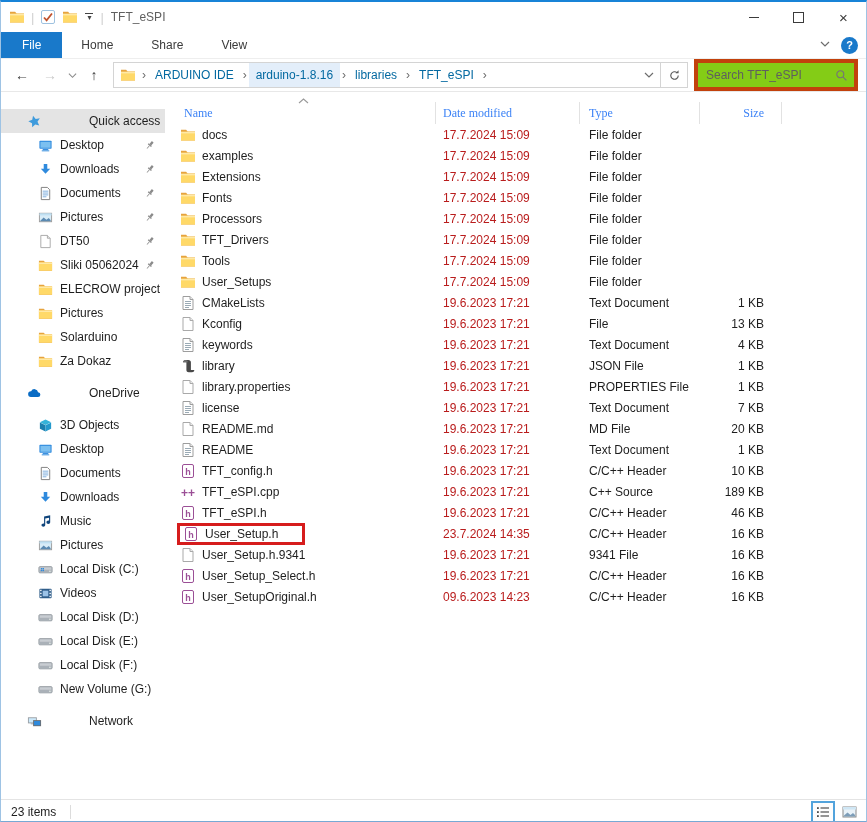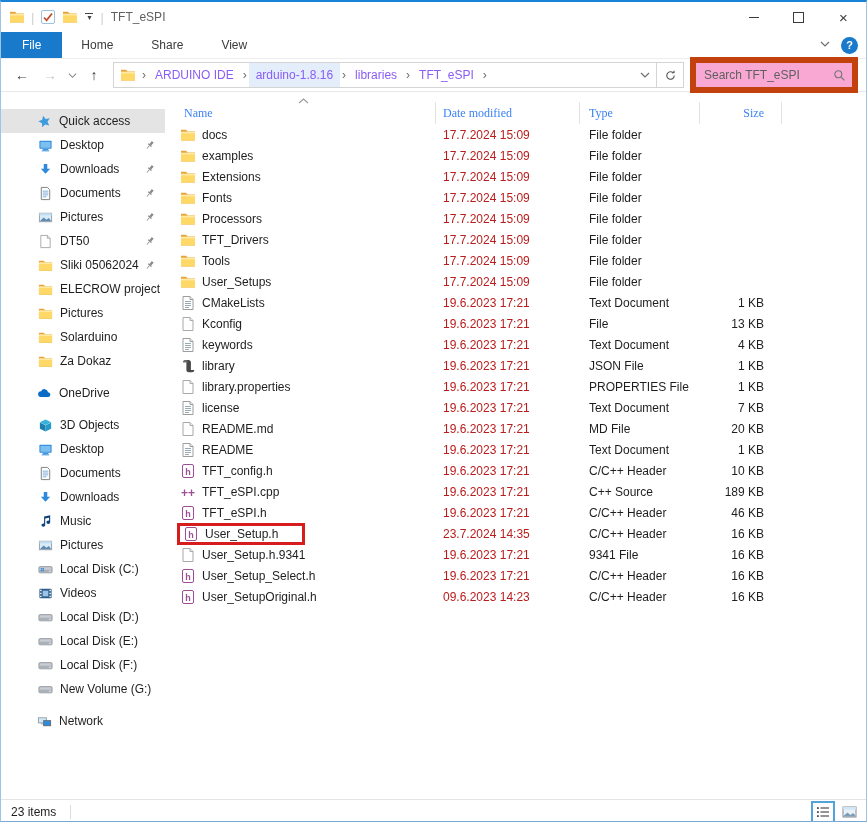--- a/index.html
+++ b/index.html
@@ -34,36 +34,36 @@
     display:flex;align-items:center;justify-content:center;font-size:11px;font-weight:bold;}
   
   .addr-row{height:32px;display:flex;align-items:center;padding:0 8px;gap:2px;border-bottom:1px solid #e8e8e8;}
   .nav-btn{width:26px;height:26px;display:flex;align-items:center;justify-content:center;font-size:14px;}
   .nav-btn.back{color:#3a3a3a;}
   .nav-btn.fwd{color:#c9c9c9;}
   .nav-btn.drop{width:14px;}
   .nav-btn.up{color:#3a3a3a;}
   .addr-bar{flex:1;height:24px;border:1px solid #d4d4d4;background:#fff;display:flex;align-items:stretch;margin:0 4px;}
   .addr-bar .icon{align-self:center;margin:0 4px 0 6px;}
-  .crumb{display:flex;align-items:center;padding:0 7px;color:#8b5cf6;white-space:nowrap;}
+  .crumb{display:flex;align-items:center;padding:0 7px;color:#0369a1;white-space:nowrap;}
   .crumb.hl{background:#e3eefa;}
   .crumb-sep{display:flex;align-items:center;color:#6d6d6d;padding:0 2px;font-size:12px;}
   .addr-spacer{flex:1;}
   .addr-chev{width:22px;display:flex;align-items:center;justify-content:center;}
   .addr-div{width:1px;background:#d4d4d4;}
   .refresh-btn{width:26px;display:flex;align-items:center;justify-content:center;}
-  .search-box{width:144px;height:24px;border:6px solid #c2410c;display:flex;align-items:center;padding:0 6px;background:#f9a8d4;}
+  .search-box{width:144px;height:24px;border:4px solid #c2410c;display:flex;align-items:center;padding:0 6px;background:#84cc16;}
   .search-box input{border:none;outline:none;flex:1;min-width:0;font-family:"Liberation Sans",sans-serif;
     font-size:12px;color:#444;background:transparent;}
   .search-box input::placeholder{color:#5f5f5f;opacity:1;}
   
   .main{display:flex;height:707px;}
   .sidebar{width:164px;flex:none;padding-top:17px;overflow:hidden;}
   .side-item{height:24px;display:flex;align-items:center;position:relative;white-space:nowrap;}
-  .side-item.lvl0{padding-left:36px;}
+  .side-item.lvl0{padding-left:26px;gap:40px;}
   .side-item.lvl1{padding-left:37px;}
   .side-item.selected{background:#e4e4e4;}
   .side-item .icon{margin-right:7px;width:15px;height:15px;}
   .side-item.gap{margin-bottom:8px;}
   .side-pin{position:absolute;right:9px;width:13px;height:13px;}
   .side-pin svg{width:13px;height:13px;}
   
   .panel{flex:1;position:relative;overflow:hidden;}
   .head-row{height:32px;display:flex;align-items:flex-end;color:#3b82f6;position:relative;font-family:Liberation Serif, serif;}
   .hcell{position:relative;height:22px;display:flex;align-items:center;box-sizing:border-box;}

